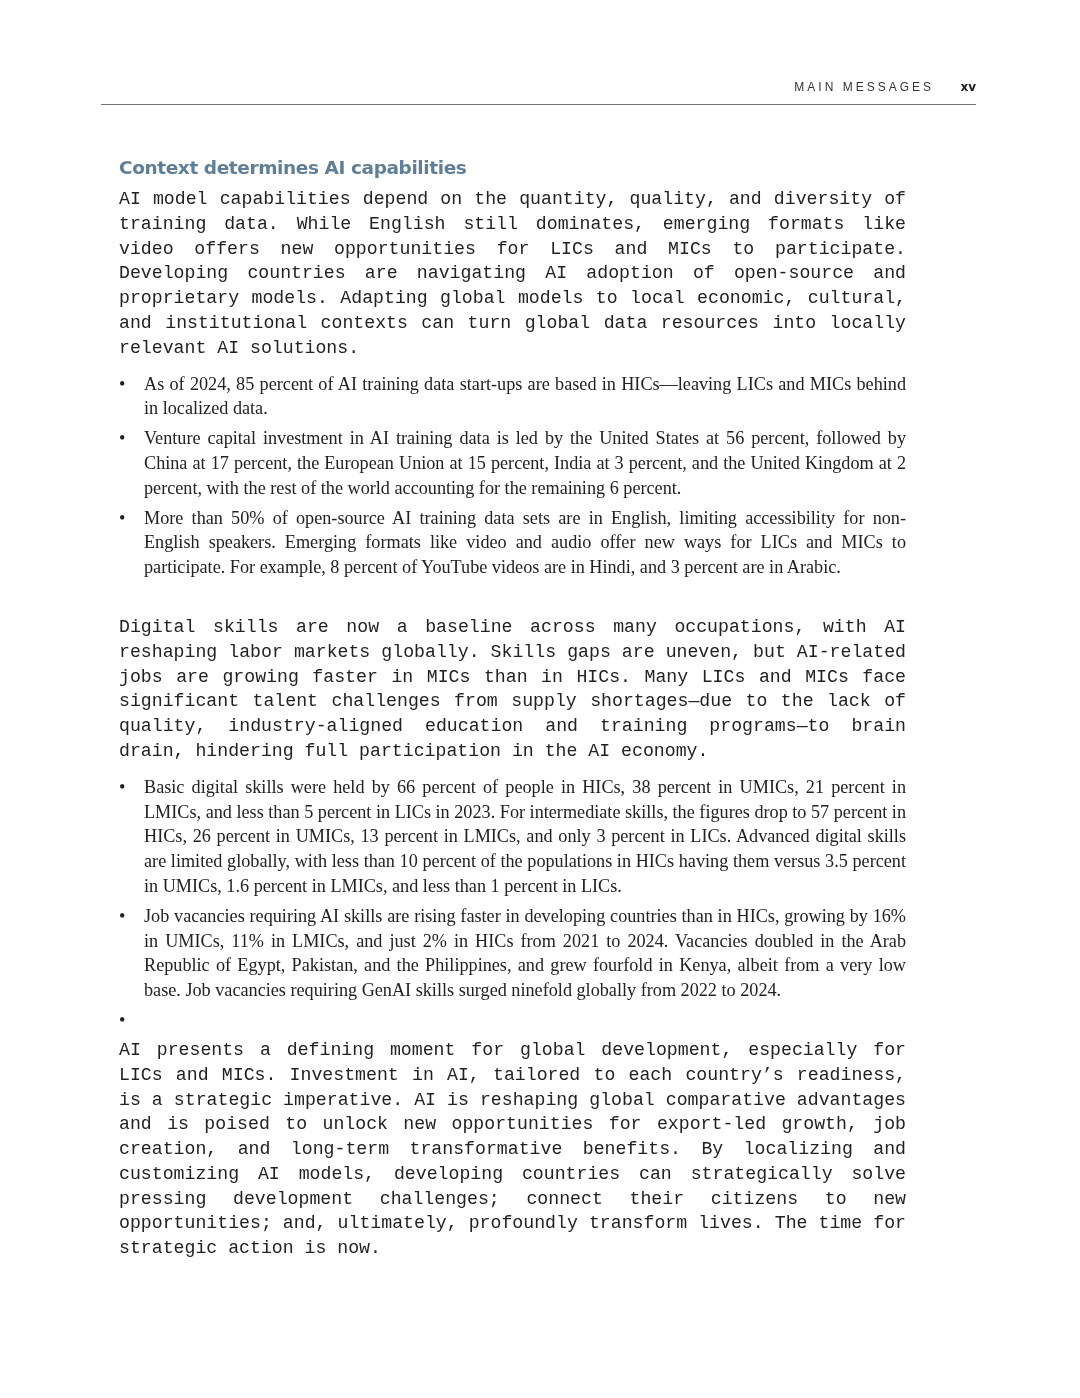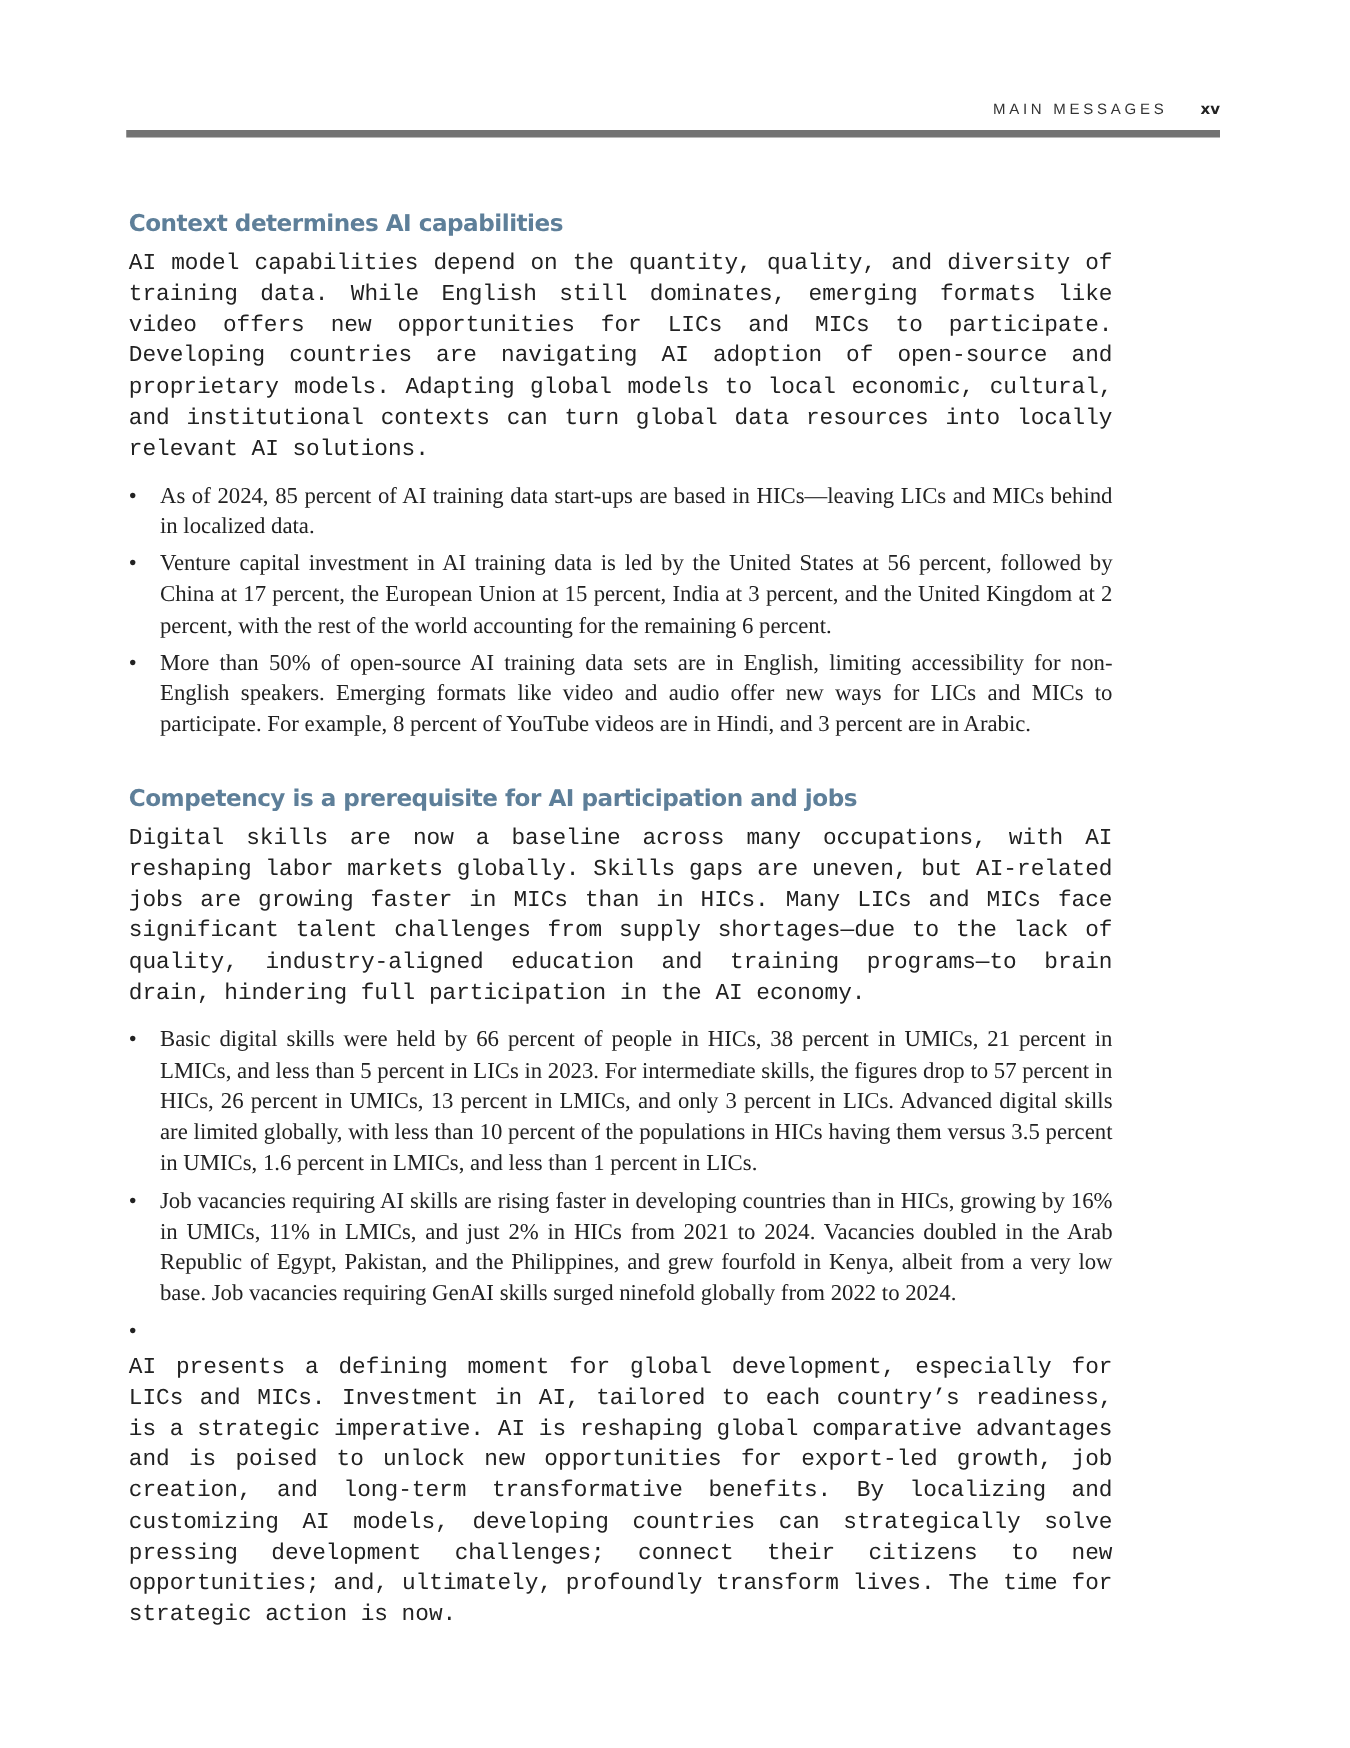--- a/index.html
+++ b/index.html
@@ -1,33 +1,33 @@
 <!DOCTYPE html>
 <html><head>
   <meta charset="utf-8">
   <style>
     html, body { margin: 0; padding: 0; background: #ffffff; }
     body { width: 1080px; height: 1398px; position: relative; overflow: hidden; }
     .page { position: absolute; left: 0; top: 0; width: 1080px; height: 1398px; }
     .running-head {
       position: absolute; left: 101px; width: 875px; top: 80px; height: 24px;
-      border-bottom: 6px solid #737373;
+      border-bottom: 1px solid #737373;
     }
     .running-title {
       position: absolute; right: 42px; top: 0;
       font-family: "Liberation Sans", sans-serif; font-size: 12px;
       letter-spacing: 3px; color: #333;
     }
     .page-number {
       position: absolute; right: 0; top: 0;
       font-family: "DejaVu Sans", sans-serif; font-size: 12px; font-weight: bold; color: #222; margin-left: 10px;
     }
     .content {
-      position: absolute; left: 103px; width: 787px; top: 155px;
-      font-family: "Liberation Serif", serif; font-size: 18.2px; line-height: 24.8px; color: #222; margin-top: 12px;
+      position: absolute; left: 119px; width: 787px; top: 155px;
+      font-family: "Liberation Serif", serif; font-size: 18.2px; line-height: 24.8px; color: #222;
     }
     .h2 {
       font-family: "DejaVu Sans", sans-serif; font-weight: bold; color: #5e7f99;
       font-size: 18.5px; letter-spacing: -0.4px; margin: 0 0 6px 0; line-height: 26px;
     }
     .h1 {
       font-family: "DejaVu Sans", sans-serif; font-weight: bold; color: #2a7a8a;
       font-size: 23px; letter-spacing: -0.6px; margin: 0 0 5px 0; line-height: 32px;
     }
     p { margin: 0; text-align: justify; font-family: Liberation Mono, monospace; }
@@ -50,21 +50,20 @@
       <div class="h2">Context determines AI capabilities</div>
       <p>AI model capabilities depend on the quantity, quality, and diversity of training data. While English still dominates, emerging formats like video offers new opportunities for LICs and MICs to participate. Developing countries are navigating AI adoption of open-source and proprietary models. Adapting global models to local economic, cultural, and institutional contexts can turn global data resources into locally relevant AI solutions.</p>
       <ul>
         <li><span class="bullet">•</span><span>As of 2024, 85 percent of AI training data start-ups are based in HICs—leaving LICs and MICs behind in localized data.</span></li>
         <li><span class="bullet">•</span><span>Venture capital investment in AI training data is led by the United States at 56 percent, followed by China at 17 percent, the European Union at 15 percent, India at 3 percent, and the United Kingdom at 2 percent, with the rest of the world accounting for the remaining 6 percent.</span></li>
         <li><span class="bullet">•</span><span>More than 50% of open-source AI training data sets are in English, limiting accessibility for non-English speakers. Emerging formats like video and audio offer new ways for LICs and MICs to participate. For example, 8 percent of YouTube videos are in Hindi, and 3 percent are in Arabic.</span></li>
       </ul>
     </div>
 
     <div class="section">
-      <div class="h2">Competency is a prerequisite for AI participation and jobs</div>
       <p>Digital skills are now a baseline across many occupations, with AI reshaping labor markets globally. Skills gaps are uneven, but AI-related jobs are growing faster in MICs than in HICs. Many LICs and MICs face significant talent challenges from supply shortages—due to the lack of quality, industry-aligned education and training programs—to brain drain, hindering full participation in the AI economy.</p>
       <ul>
         <li><span class="bullet">•</span><span>Basic digital skills were held by 66 percent of people in HICs, 38 percent in UMICs, 21 percent in LMICs, and less than 5 percent in LICs in 2023. For intermediate skills, the figures drop to 57 percent in HICs, 26 percent in UMICs, 13 percent in LMICs, and only 3 percent in LICs. Advanced digital skills are limited globally, with less than 10 percent of the populations in HICs having them versus 3.5 percent in UMICs, 1.6 percent in LMICs, and less than 1 percent in LICs.</span></li>
         <li><span class="bullet">•</span><span>Job vacancies requiring AI skills are rising faster in developing countries than in HICs, growing by 16% in UMICs, 11% in LMICs, and just 2% in HICs from 2021 to 2024. Vacancies doubled in the Arab Republic of Egypt, Pakistan, and the Philippines, and grew fourfold in Kenya, albeit from a very low base. Job vacancies requiring GenAI skills surged ninefold globally from 2022 to 2024.</span></li>
         <li><span class="bullet">•</span></li>
       </ul>
     </div>
 
     <div class="section">
       <p>AI presents a defining moment for global development, especially for LICs and MICs. Investment in AI, tailored to each country’s readiness, is a strategic imperative. AI is reshaping global comparative advantages and is poised to unlock new opportunities for export-led growth, job creation, and long-term transformative benefits. By localizing and customizing AI models, developing countries can strategically solve pressing development challenges; connect their citizens to new opportunities; and, ultimately, profoundly transform lives. The time for strategic action is now.</p>

